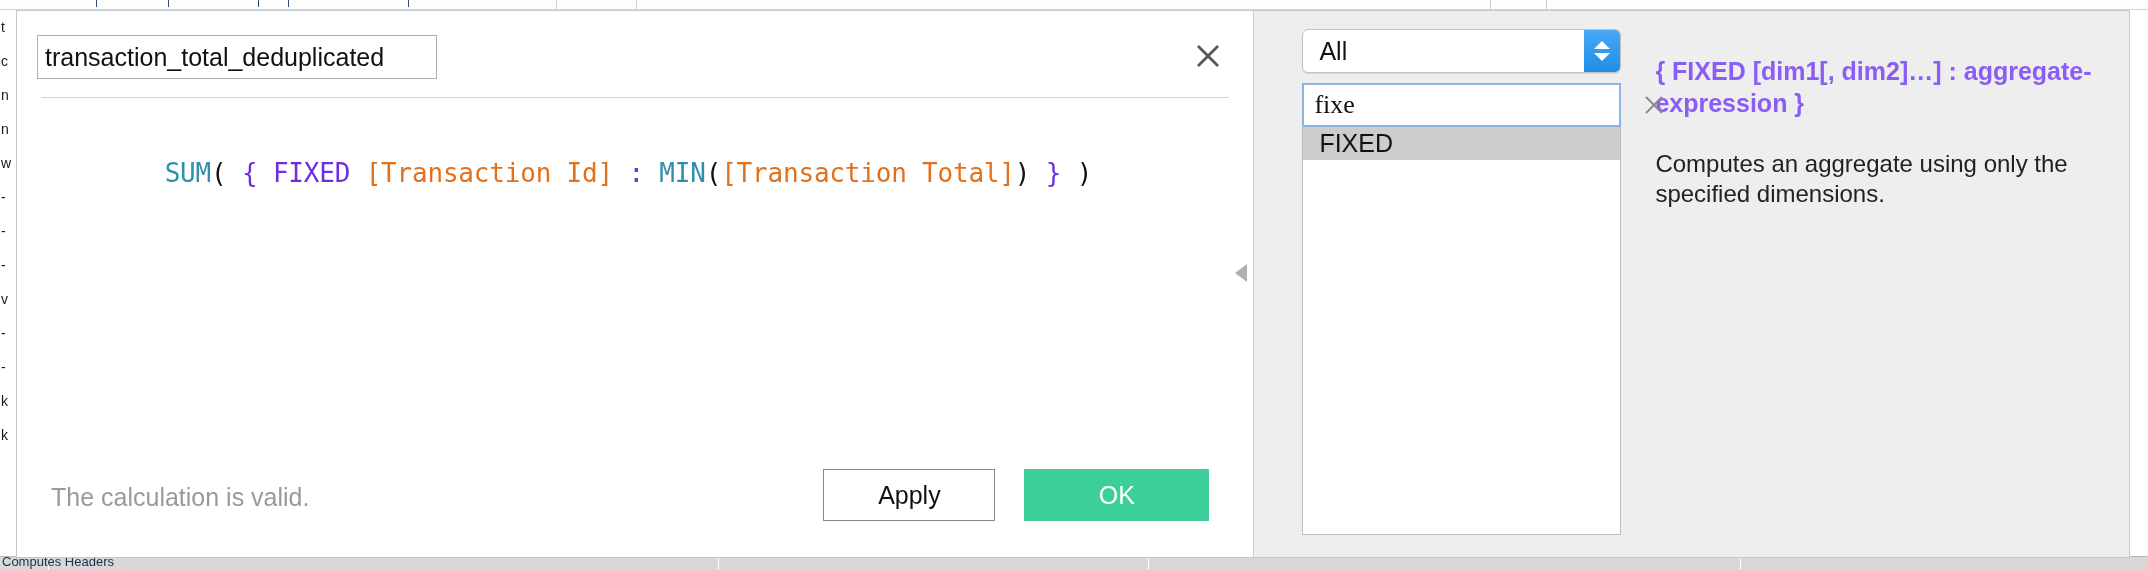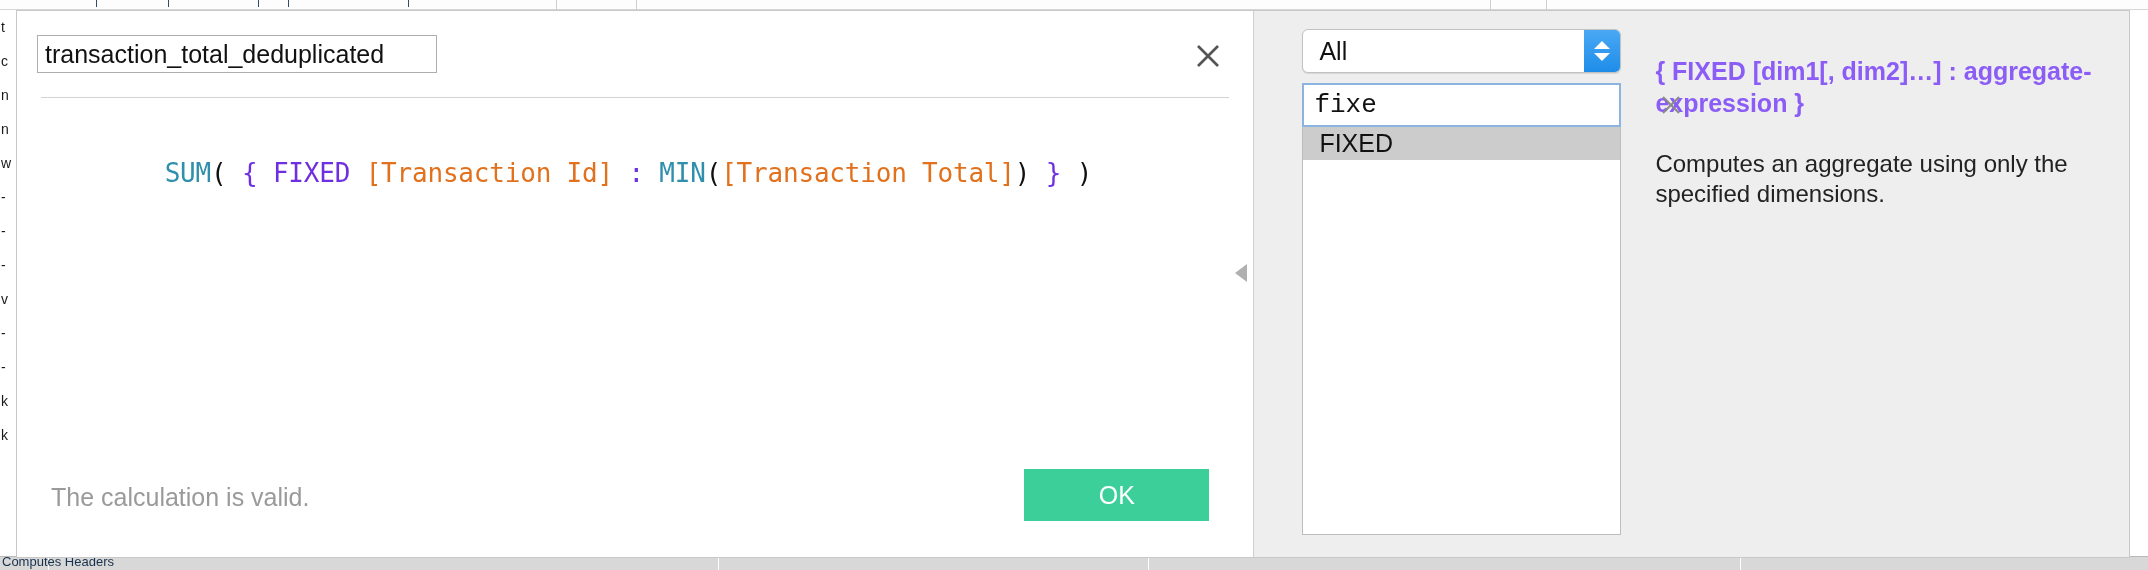--- a/index.html
+++ b/index.html
@@ -96,21 +96,21 @@
   .title-row {
     position: relative;
     height: 72px;
     flex: none;
   }
   .calc-name-input {
     position: absolute;
     left: 20px;
     top: 24px;
     width: 400px;
-    height: 38px;
+    height: 44px;
     border: 1px solid #aeaeae;
     background: #ffffff;
     font-family: "Liberation Sans", sans-serif;
     font-size: 25px;
     color: #111111;
     padding: 0 7px;
     line-height: 36px;
     outline: none;
   }
   .close-btn {
@@ -282,21 +282,21 @@
     background: #ffffff;
     border: 2px solid #8bb5e0;
     display: flex;
     align-items: center;
   }
   .search-input {
     flex: 1 1 auto;
     border: none;
     outline: none;
     background: transparent;
-    font-family: Liberation Mono, monospace;
+    font-family: Liberation Serif, serif;
     font-size: 26px;
     color: #111111;
     padding: 0 10px;
     height: 100%;
   }
   .clear-icon {
     width: 38px; height: 100%;
     display: flex; align-items: center; justify-content: center;
     cursor: pointer;
   }
@@ -403,20 +403,21 @@
       <div class="formula-line">
         <span class="tok-func">SUM</span><span class="tok-punct">(</span><span class="tok-punct"> </span><span class="tok-kw">{</span><span class="tok-punct"> </span><span class="tok-kw">FIXED</span><span class="tok-punct"> </span><span class="tok-field">[Transaction Id]</span><span class="tok-punct"> </span><span class="tok-colon">:</span><span class="tok-punct"> </span><span class="tok-func">MIN</span><span class="tok-punct">(</span><span class="tok-field">[Transaction Total]</span><span class="tok-punct">)</span><span class="tok-punct"> </span><span class="tok-kw">}</span><span class="tok-punct"> </span><span class="tok-punct">)</span>
       </div>
       <div class="collapse-handle">
         <div class="tri-left"></div>
       </div>
     </div>
 
     <div class="footer-row">
       <div class="status-text">The calculation is valid.</div>
+      <div class="btn btn-apply">Apply</div>
       <div class="btn btn-ok">OK</div>
     </div>
   </div>
 
   <div class="reference-pane">
 
     <div class="ref-list-col">
 
       <div class="category-select">
         <span class="sel-label">All</span>

